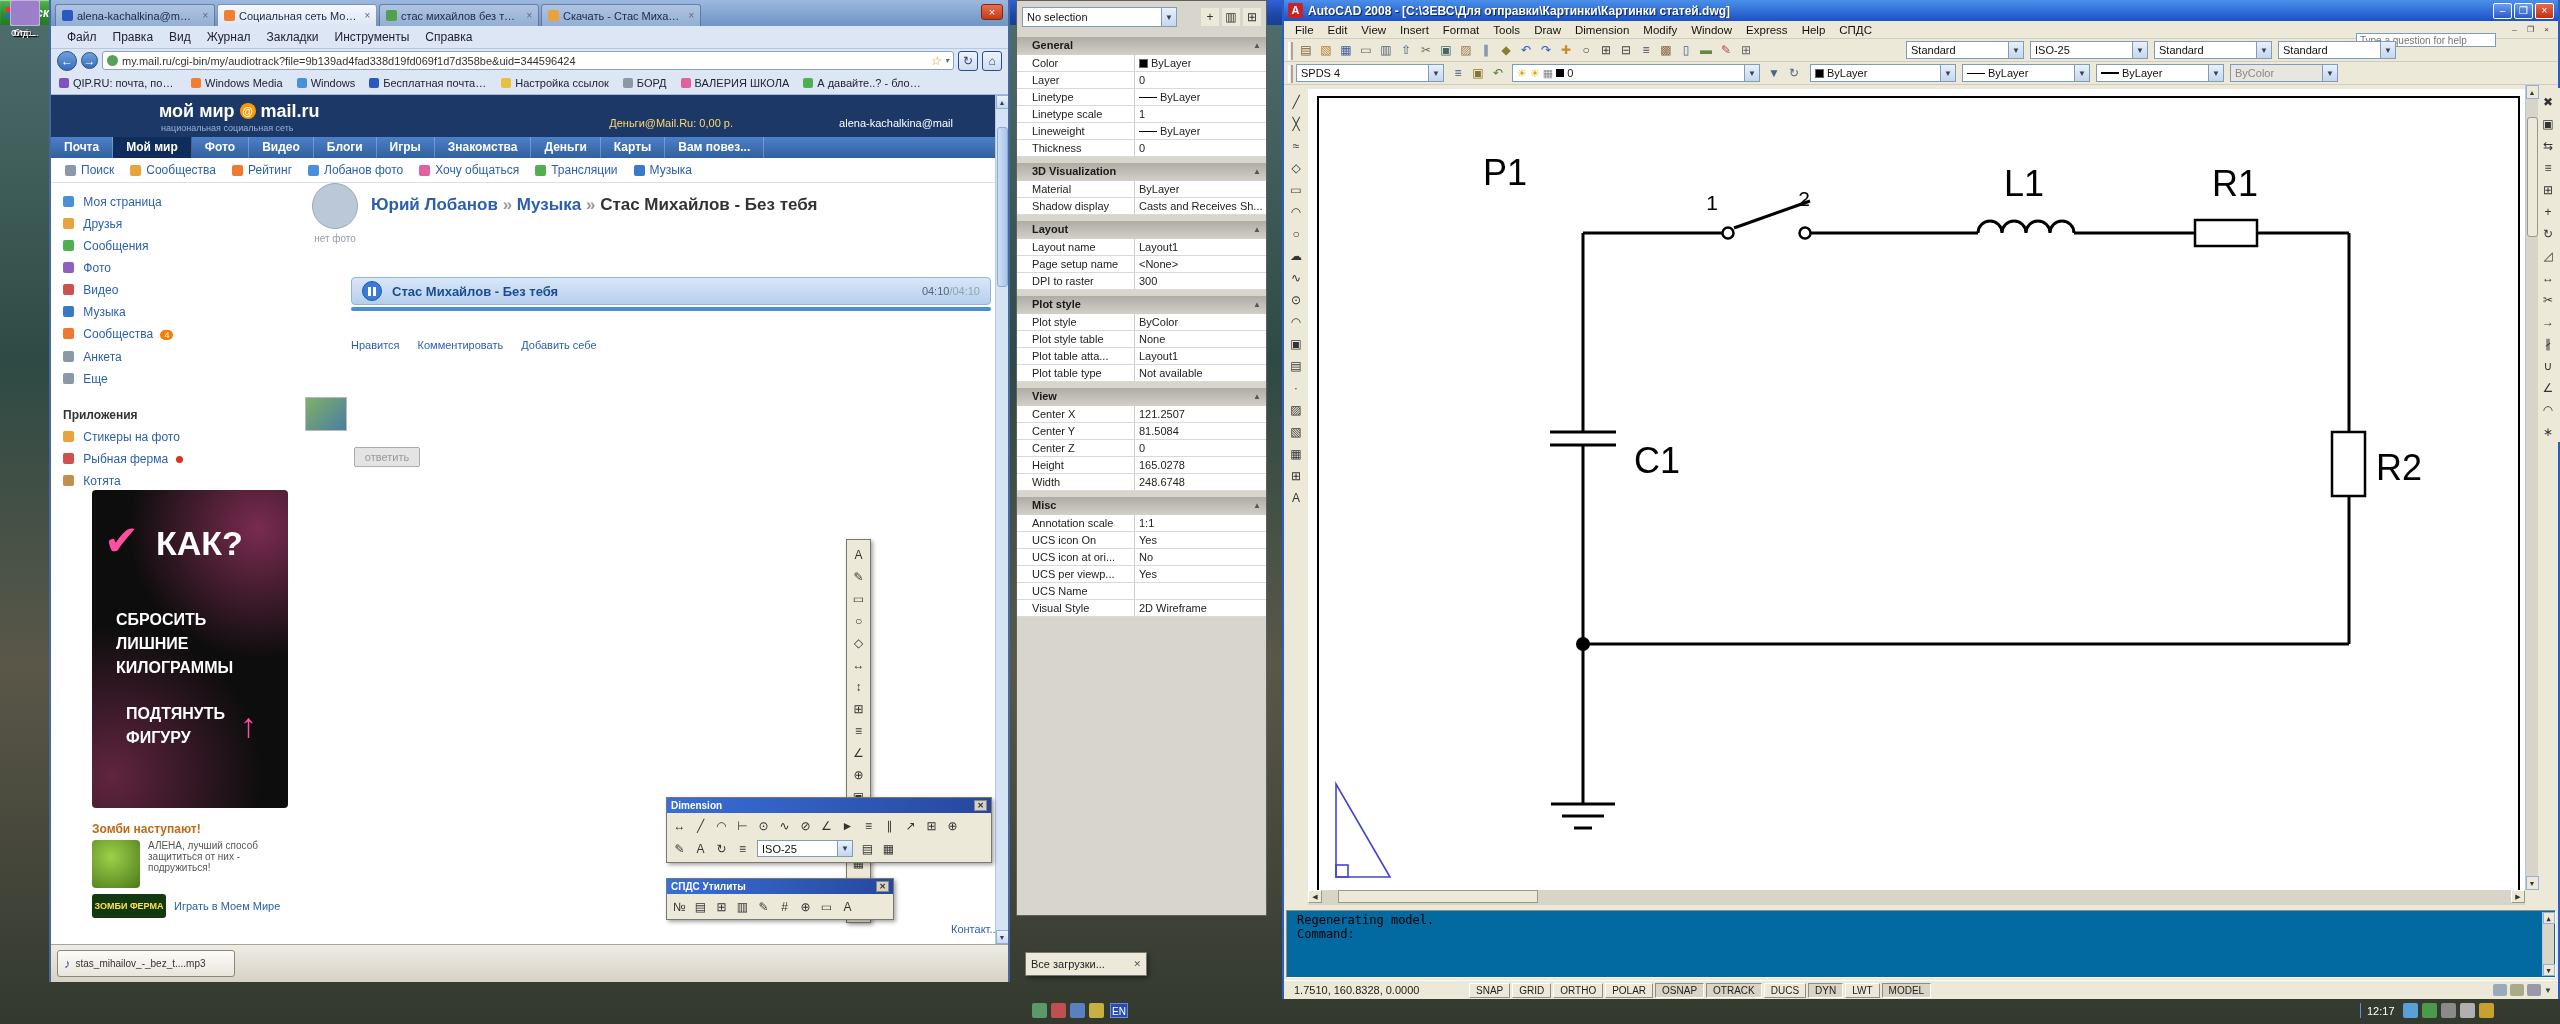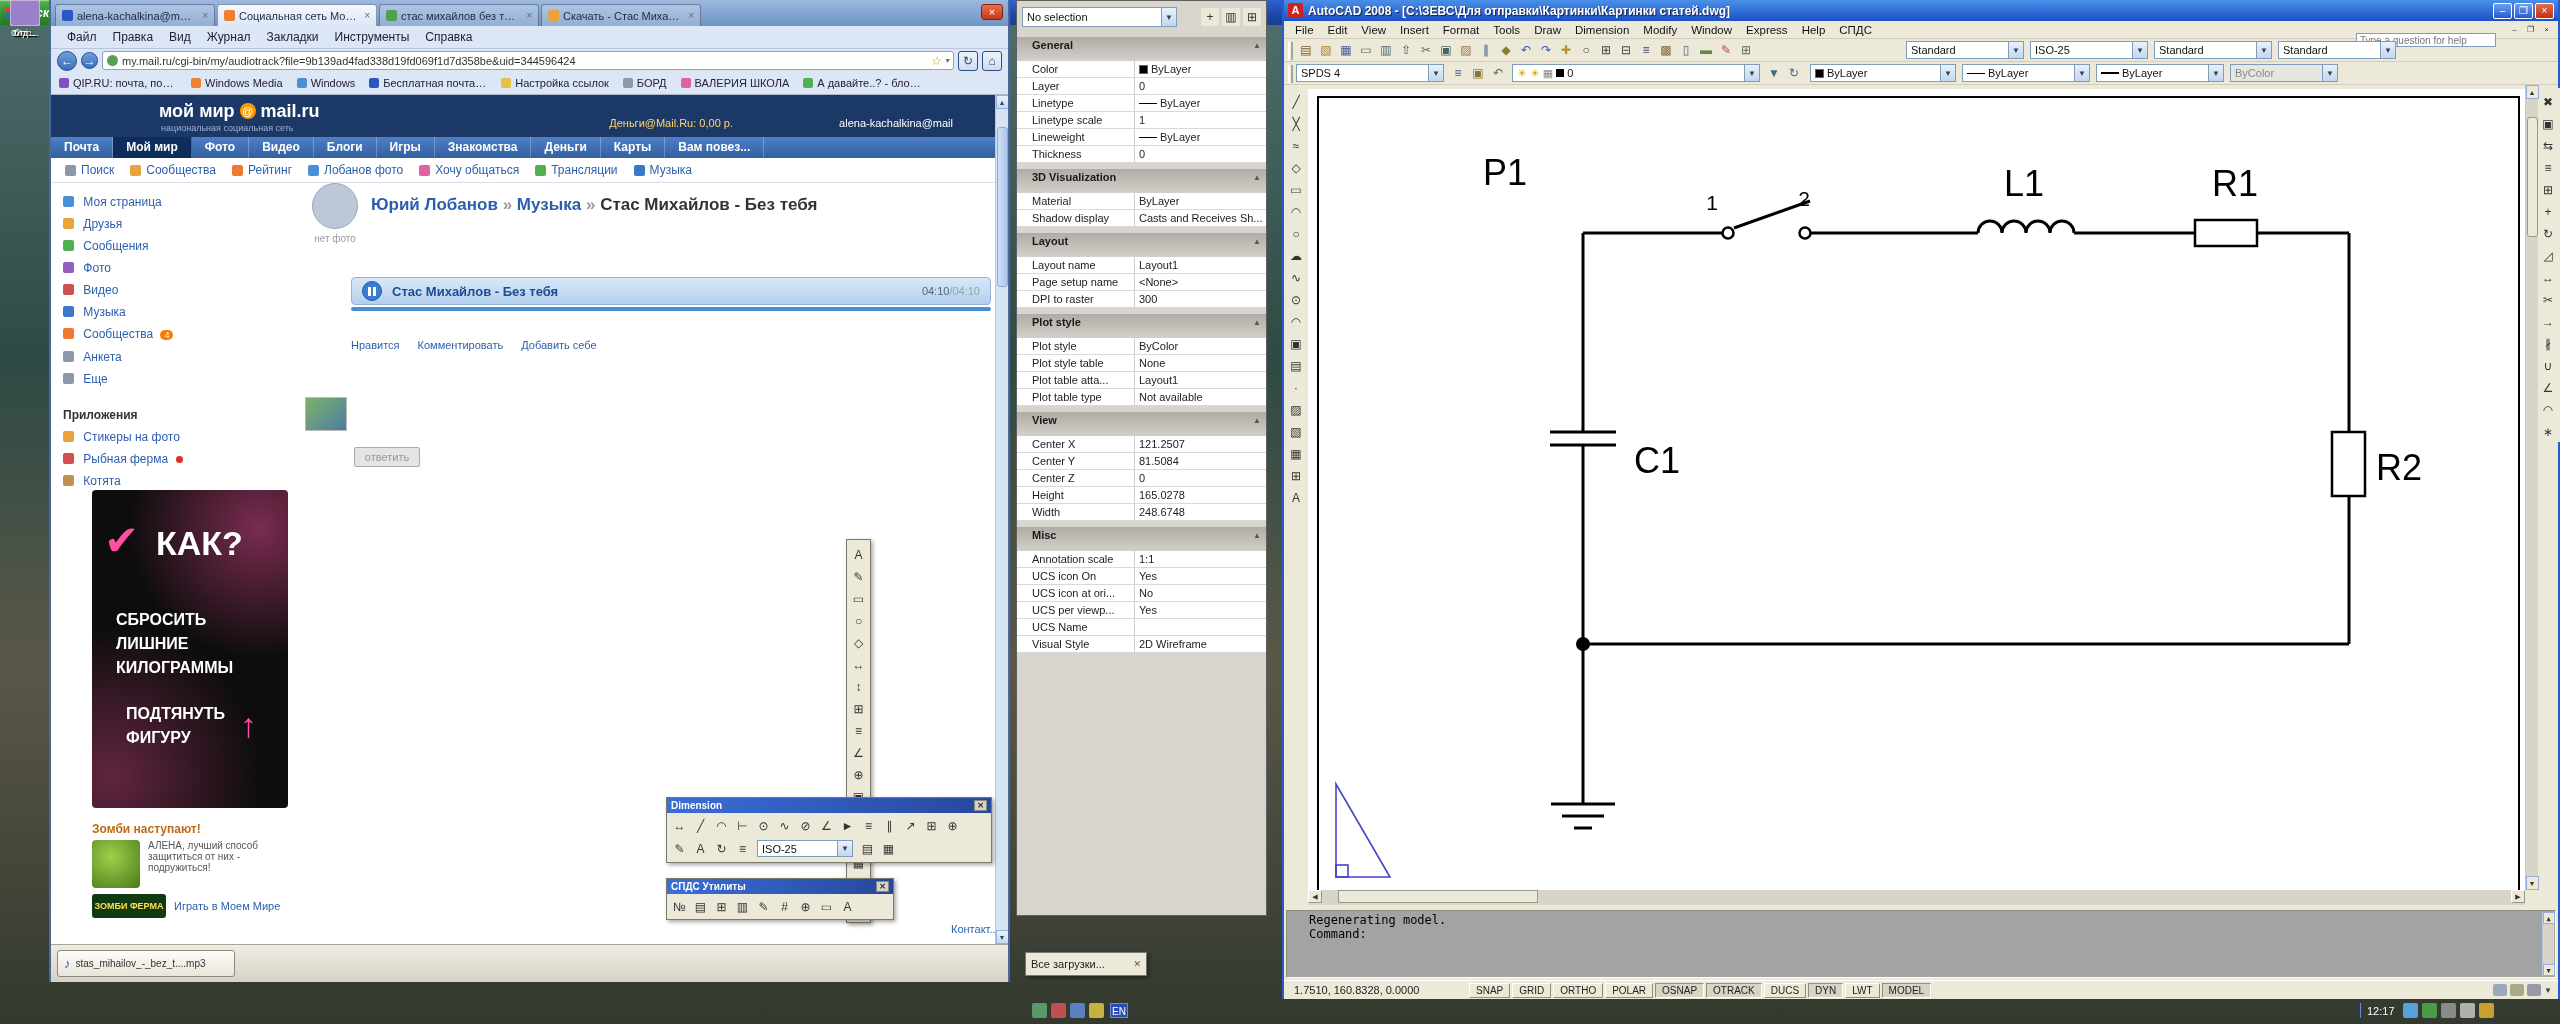--- a/index.html
+++ b/index.html
@@ -86,21 +86,21 @@
   .xpscroll .th{width:11px;height:160px;background:linear-gradient(90deg,#cfe0f6,#a9c5ea);border:1px solid #8aa8d8;border-radius:3px;margin-top:18px;}
   .dlbar{height:38px;background:linear-gradient(#efece4,#d6d2c5);border-top:1px solid #a8a496;display:flex;align-items:center;padding:0 6px;}
   .dlitem{height:27px;width:178px;background:linear-gradient(#fdfcf9,#e8e5da);border:1px solid #8a8a7a;border-radius:3px;
     display:flex;align-items:center;gap:5px;padding:0 6px;font-size:10px;color:#333;}
 
   
   #pal{left:1016px;top:0;width:251px;height:916px;background:#d8d5cc;border:1px solid #5f5f5f;}
   .prow{display:flex;height:17px;background:#fff;border-bottom:1px solid #d9d9d9;font-size:11px;line-height:16px;color:#222;}
   .prow .pl{width:118px;padding-left:15px;border-right:1px solid #cfcfcf;overflow:hidden;white-space:nowrap;}
   .prow .pv{flex:1;padding-left:4px;overflow:hidden;white-space:nowrap;display:flex;align-items:center;gap:3px;}
-  .phead{height:24px;background:linear-gradient(#aeaca4,#d2d0c8);font-size:11px;font-weight:bold;color:#1a1a1a;
+  .phead{height:18px;background:linear-gradient(#aeaca4,#d2d0c8);font-size:11px;font-weight:bold;color:#1a1a1a;
     padding-left:15px;line-height:17px;position:relative;}
   .phead .chev{position:absolute;right:5px;top:0;font-size:8px;color:#555;}
   .swatch{display:none;}
   .swatch.vis{display:inline-block;width:9px;height:9px;border:1px solid #666;}
   .lineg{display:none;}
   .lineg.vis{display:inline-block;width:18px;height:0;border-top:1px solid #000;}
 
   
   #acad{left:1282px;top:0;width:1278px;height:999px;background:#ece9d8;border:2px solid #2a5ad0;border-top:none;}
   .actitle{height:21px;background:linear-gradient(#4a90e8,#1c50c8);display:flex;align-items:center;padding:0 4px;gap:5px;}
@@ -110,22 +110,22 @@
     background:linear-gradient(#6aa0ee,#2a5ace);}
   .wbtn.close{background:linear-gradient(#ea6a4a,#c03010);}
   .acmenu{height:18px;background:#ece9d8;display:flex;align-items:center;padding-left:4px;position:relative;border-bottom:1px solid #d0cdbf;}
   .acmenu span.mi{font-size:11.5px;color:#111;padding:0 7px;}
   .tbrow{height:23px;display:flex;align-items:center;background:#ece9d8;border-bottom:1px solid #d0cdbf;padding-left:2px;}
   .vtool{position:absolute;width:24px;background:#ece9d8;display:flex;flex-direction:column;align-items:center;padding-top:3px;gap:1px;}
   .sbtn{height:15px;padding:0 6px;font-size:10px;line-height:14px;color:#222;background:#ece9d8;
     border:1px solid;border-color:#fff #8f8d80 #8f8d80 #fff;}
   .sbtn.on{border-color:#8f8d80 #fff #fff #8f8d80;background:#d8d4c6;}
   .cmdwin{position:absolute;left:0;top:908px;width:1274px;height:72px;background:#ece9d8;padding:2px;}
-  .cmdin{width:100%;height:100%;background:#a3a3a3;border:1px solid;border-color:#8f8d80 #fff #fff #8f8d80;
-    font-family:"DejaVu Sans Mono",monospace;font-size:12px;color:#000;padding:2px 22px;position:relative;}
+  .cmdin{width:100%;height:100%;background:#0369a1;border:1px solid;border-color:#8f8d80 #fff #fff #8f8d80;
+    font-family:"DejaVu Sans Mono",monospace;font-size:12px;color:#000;padding:2px 10px;position:relative;}
 
   
   .float-tb{background:#ece9d8;border:1px solid #7a7a6a;box-shadow:2px 2px 4px rgba(0,0,0,.35);}
   .ftitle{height:15px;background:linear-gradient(90deg,#3a6ed8,#26489c);color:#fff;font-size:10px;font-weight:bold;
     padding:0 4px;line-height:15px;display:flex;}
   .ftitle .x{margin-left:auto;width:13px;height:11px;margin-top:2px;background:#d6d2c6;color:#333;border:1px solid #888;
     font-size:8px;line-height:9px;text-align:center;}
 
   
   #taskbar{left:0;top:999px;width:2560px;height:25px;background:linear-gradient(#2f61d8,#1d46a6 60%,#164093);display:flex;align-items:center;}

